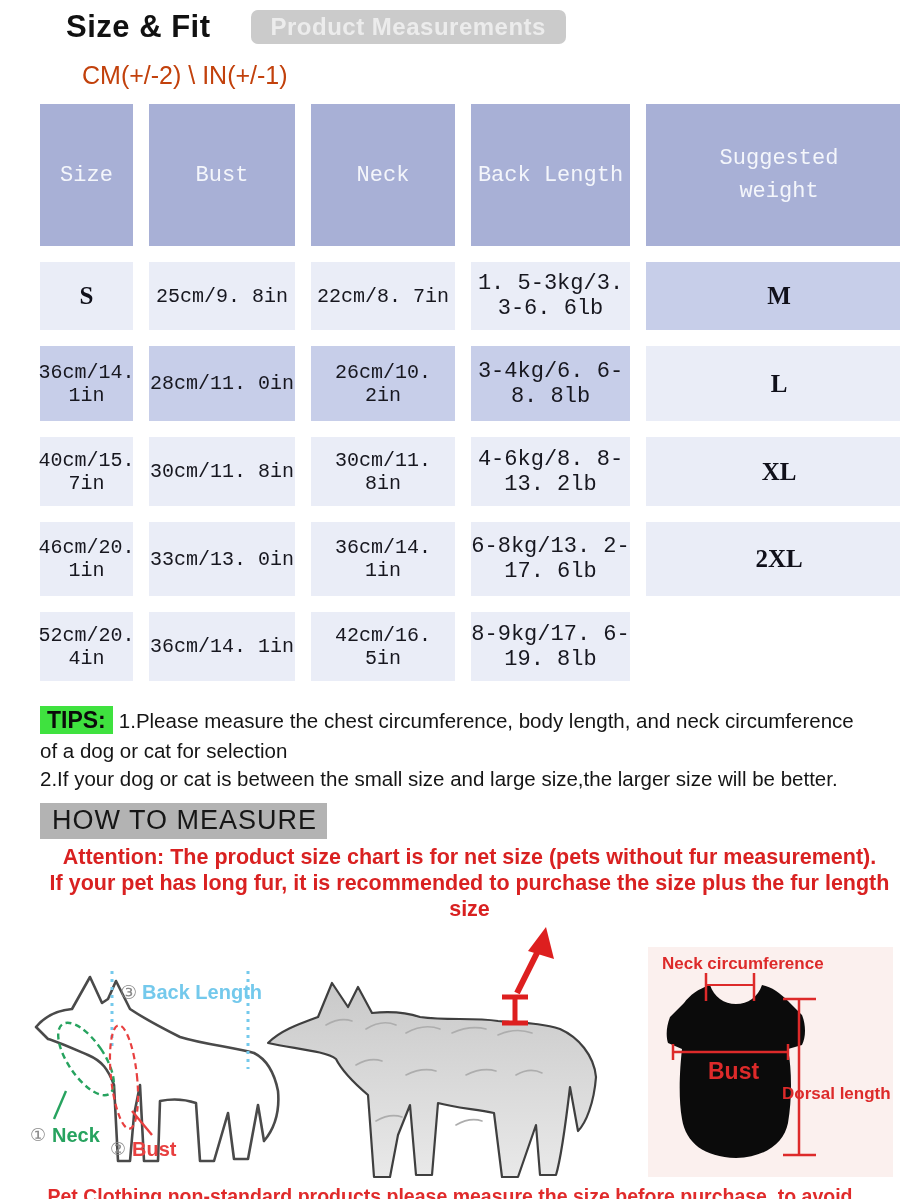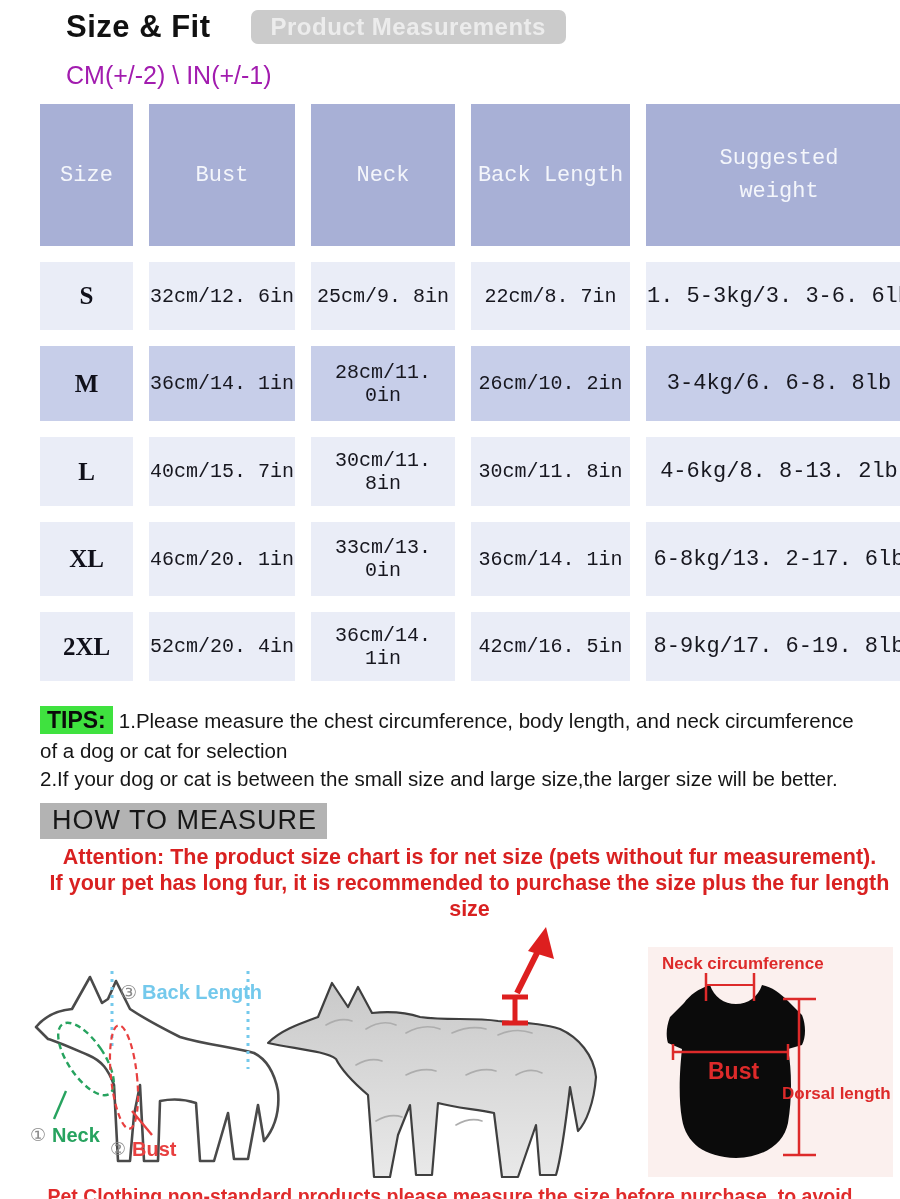--- a/index.html
+++ b/index.html
@@ -9,21 +9,21 @@
   }
   .page{width:900px;height:1199px;position:relative;}
 
   
   .hdr{padding:9px 0 0 66px;display:flex;align-items:center;gap:40px;}
   .title{font-size:31px;font-weight:700;color:#111;letter-spacing:.5px;}
   .badge{
     background:#cbcbcb;color:#ececec;font-size:24px;font-weight:600;
     padding:3px 20px;border-radius:7px;letter-spacing:.5px;
   }
-  .unit-note{padding:16px 0 0 66px;font-size:25px;color:#a21caf;}
+  .unit-note{padding:16px 0 0 66px;font-size:25px;color:#c2410c;margin-left:16px;}
 
   
   .size-table{
     margin:14px 0 0 40px;
     display:grid;
     grid-template-columns:93px 146px 144px 159px 266px;
     grid-template-rows:142px 68px 75px 69px 74px 69px;
     gap:16px;
     width:888px;
   }
@@ -85,21 +85,20 @@
   <div class="size-table">
     <div class="cell hdr-cell">Size</div>
     <div class="cell hdr-cell">Bust</div>
     <div class="cell hdr-cell">Neck</div>
     <div class="cell hdr-cell">Back Length</div>
     <div class="cell hdr-cell">
         <span class="hdr-wrap">Suggested weight</span>
       </div>
 
     <div class="cell c-size">S</div>
-    <div class="cell">32cm/12. 6in</div>
     <div class="cell">25cm/9. 8in</div>
     <div class="cell">22cm/8. 7in</div>
     <div class="cell c-weight">1. 5-3kg/3. 3-6. 6lb</div>
 
     <div class="cell alt c-size">M</div>
     <div class="cell alt">36cm/14. 1in</div>
     <div class="cell alt">28cm/11. 0in</div>
     <div class="cell alt">26cm/10. 2in</div>
     <div class="cell alt c-weight">3-4kg/6. 6-8. 8lb</div>
 

